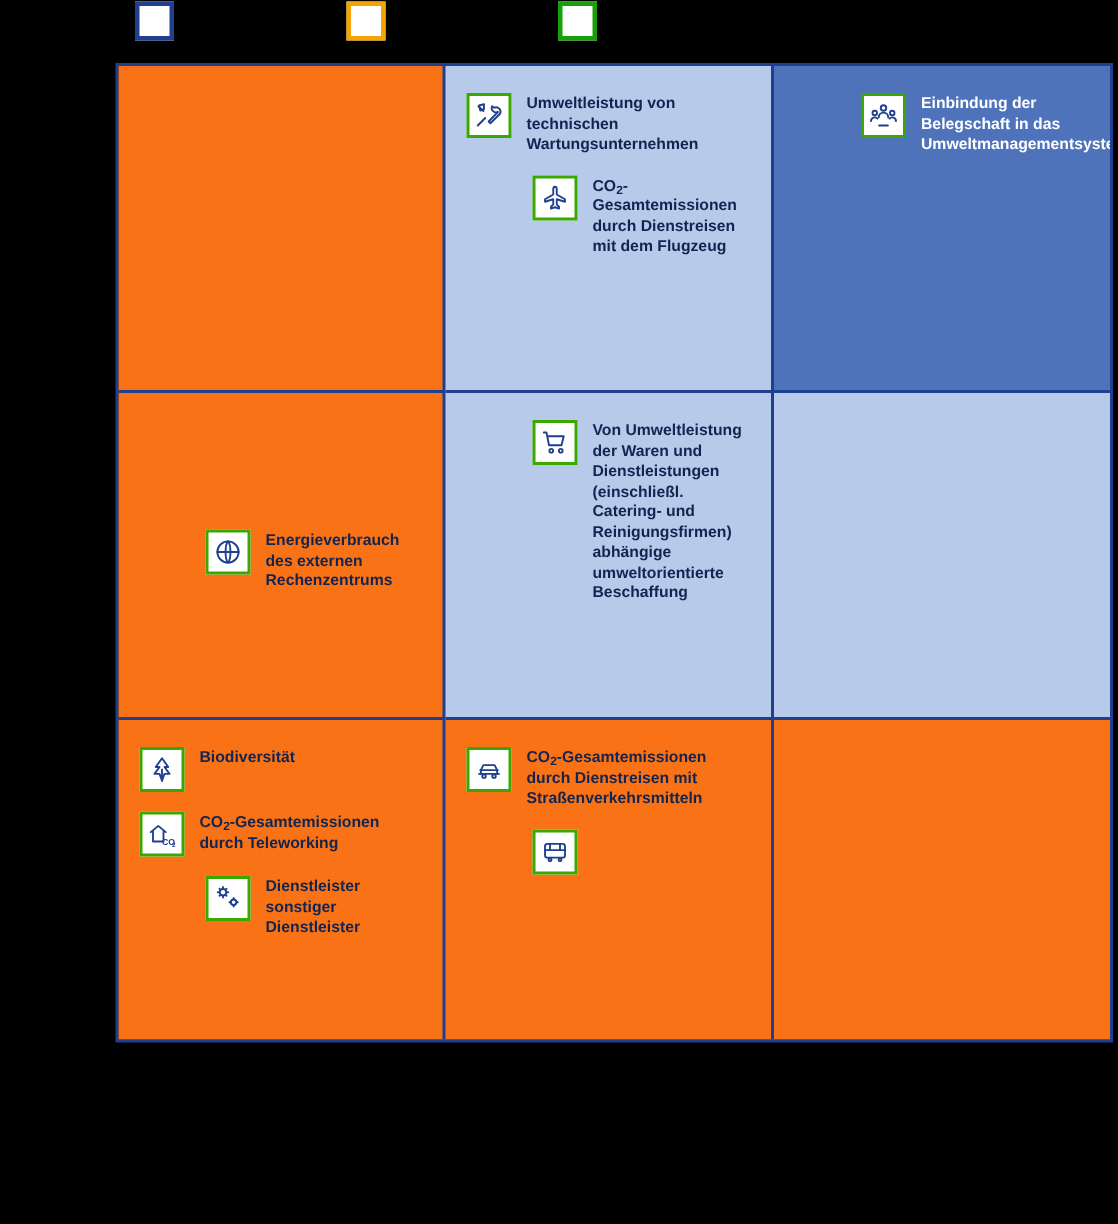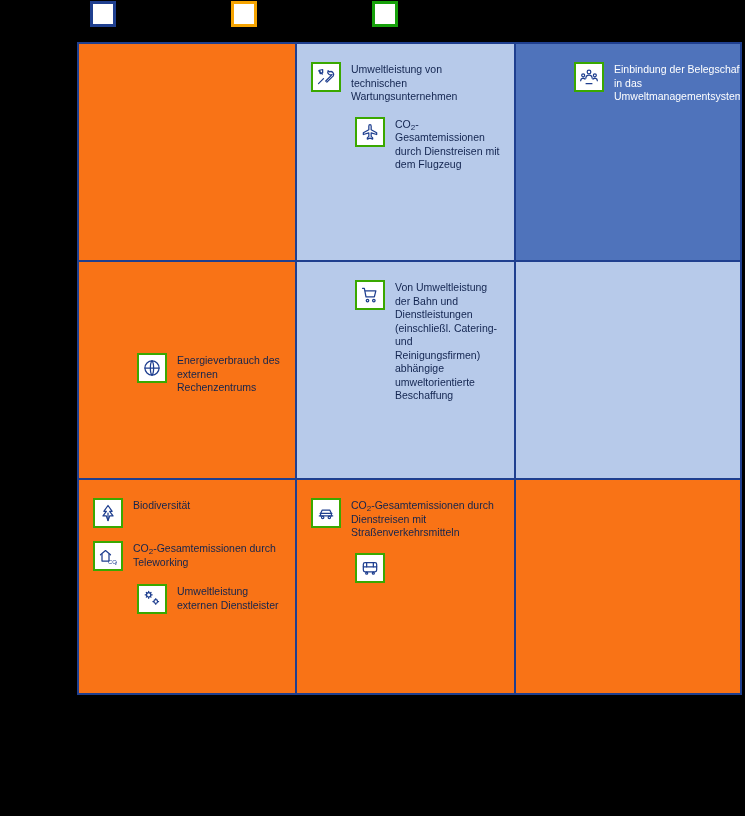--- a/index.html
+++ b/index.html
@@ -47,20 +47,21 @@
     grid-template-columns: 218px 219px 224px;
     grid-template-rows: 218px 218px 213px;
   }
   .cell {
     box-sizing: border-box;
     border-right: 2px solid #1f3f8f;
     border-bottom: 2px solid #1f3f8f;
     padding: 18px 14px 10px 14px;
     position: relative;
     overflow: hidden;
+    font-weight: bold;
   }
   .cell.last-col { border-right: none; }
   .cell.last-row { border-bottom: none; }
 
   .bg-light  { background: #f97316; }
   .bg-mid    { background: #b7caea; }
   .bg-dark   { background: #4f73bb; }
 
   .cell.vcenter { display: flex; flex-direction: column; justify-content: center; }
 
@@ -164,21 +165,21 @@
     </div>
     <div class="cell bg-mid">
       <div class="item">
         <span class="icon-box">
           <svg width="20" height="20" viewBox="0 0 24 24" fill="none" stroke="#1f3f8f" stroke-width="1.5" stroke-linecap="round" stroke-linejoin="round">
             <path d="M3 4h2.2l2 10.2h10l1.8-7.2H6.2"></path>
             <circle cx="9" cy="18.6" r="1.5"></circle>
             <circle cx="16.6" cy="18.6" r="1.5"></circle>
           </svg>
         </span>
-        <span class="item-label">Von Umweltleistung der Bahn und Dienstleistungen (einschließl. Catering- und Reinigungsfirmen) abhängige umweltorientierte Beschaffung</span>
+        <span class="item-label">Von Umweltleistung der Waren und Dienstleistungen (einschließl. Catering- und Reinigungsfirmen) abhängige umweltorientierte Beschaffung</span>
       </div>
     </div>
     <div class="cell bg-mid last-col"></div>
     <div class="cell bg-light last-row">
       <div class="item">
         <span class="icon-box">
           <svg width="20" height="20" viewBox="0 0 24 24" fill="none" stroke="#1f3f8f" stroke-width="1.5" stroke-linecap="round" stroke-linejoin="round">
             <path d="M12 3l5 7h-3l4 5.5h-4L12 21l-2-5.5H6L10 10H7z"></path>
             <path d="M12 21v-9"></path>
           </svg>
@@ -198,21 +199,21 @@
       </div>
       <div class="item">
         <span class="icon-box">
           <svg width="20" height="20" viewBox="0 0 24 24" fill="none" stroke="#1f3f8f" stroke-width="1.5" stroke-linecap="round" stroke-linejoin="round">
             <circle cx="8" cy="7" r="2.6"></circle>
             <path d="M8 2.8v1.1M8 10.1v1.1M3.8 7h1.1M11.1 7h1.1M5.2 4.2l.8.8M10 9l.8.8M10.8 4.2l-.8.8M5.2 9.8l.8-.8"></path>
             <circle cx="16.5" cy="15" r="2.2"></circle>
             <path d="M16.5 11.6v.9M16.5 17.5v.9M13.1 15h.9M19 15h.9"></path>
           </svg>
         </span>
-        <span class="item-label">Umweltleistung externen Dienstleister</span>
+        <span class="item-label">Dienstleister sonstiger Dienstleister</span>
       </div>
     </div>
     <div class="cell bg-light last-row">
       <div class="item">
         <span class="icon-box">
           <svg width="20" height="20" viewBox="0 0 24 24" fill="none" stroke="#1f3f8f" stroke-width="1.5" stroke-linecap="round" stroke-linejoin="round">
             <path d="M4 15.5h16"></path>
             <path d="M5.5 15.5v-3l2-4h9l2 4v3"></path>
             <path d="M5 12.5h14"></path>
             <circle cx="8" cy="17.3" r="1.4"></circle>

